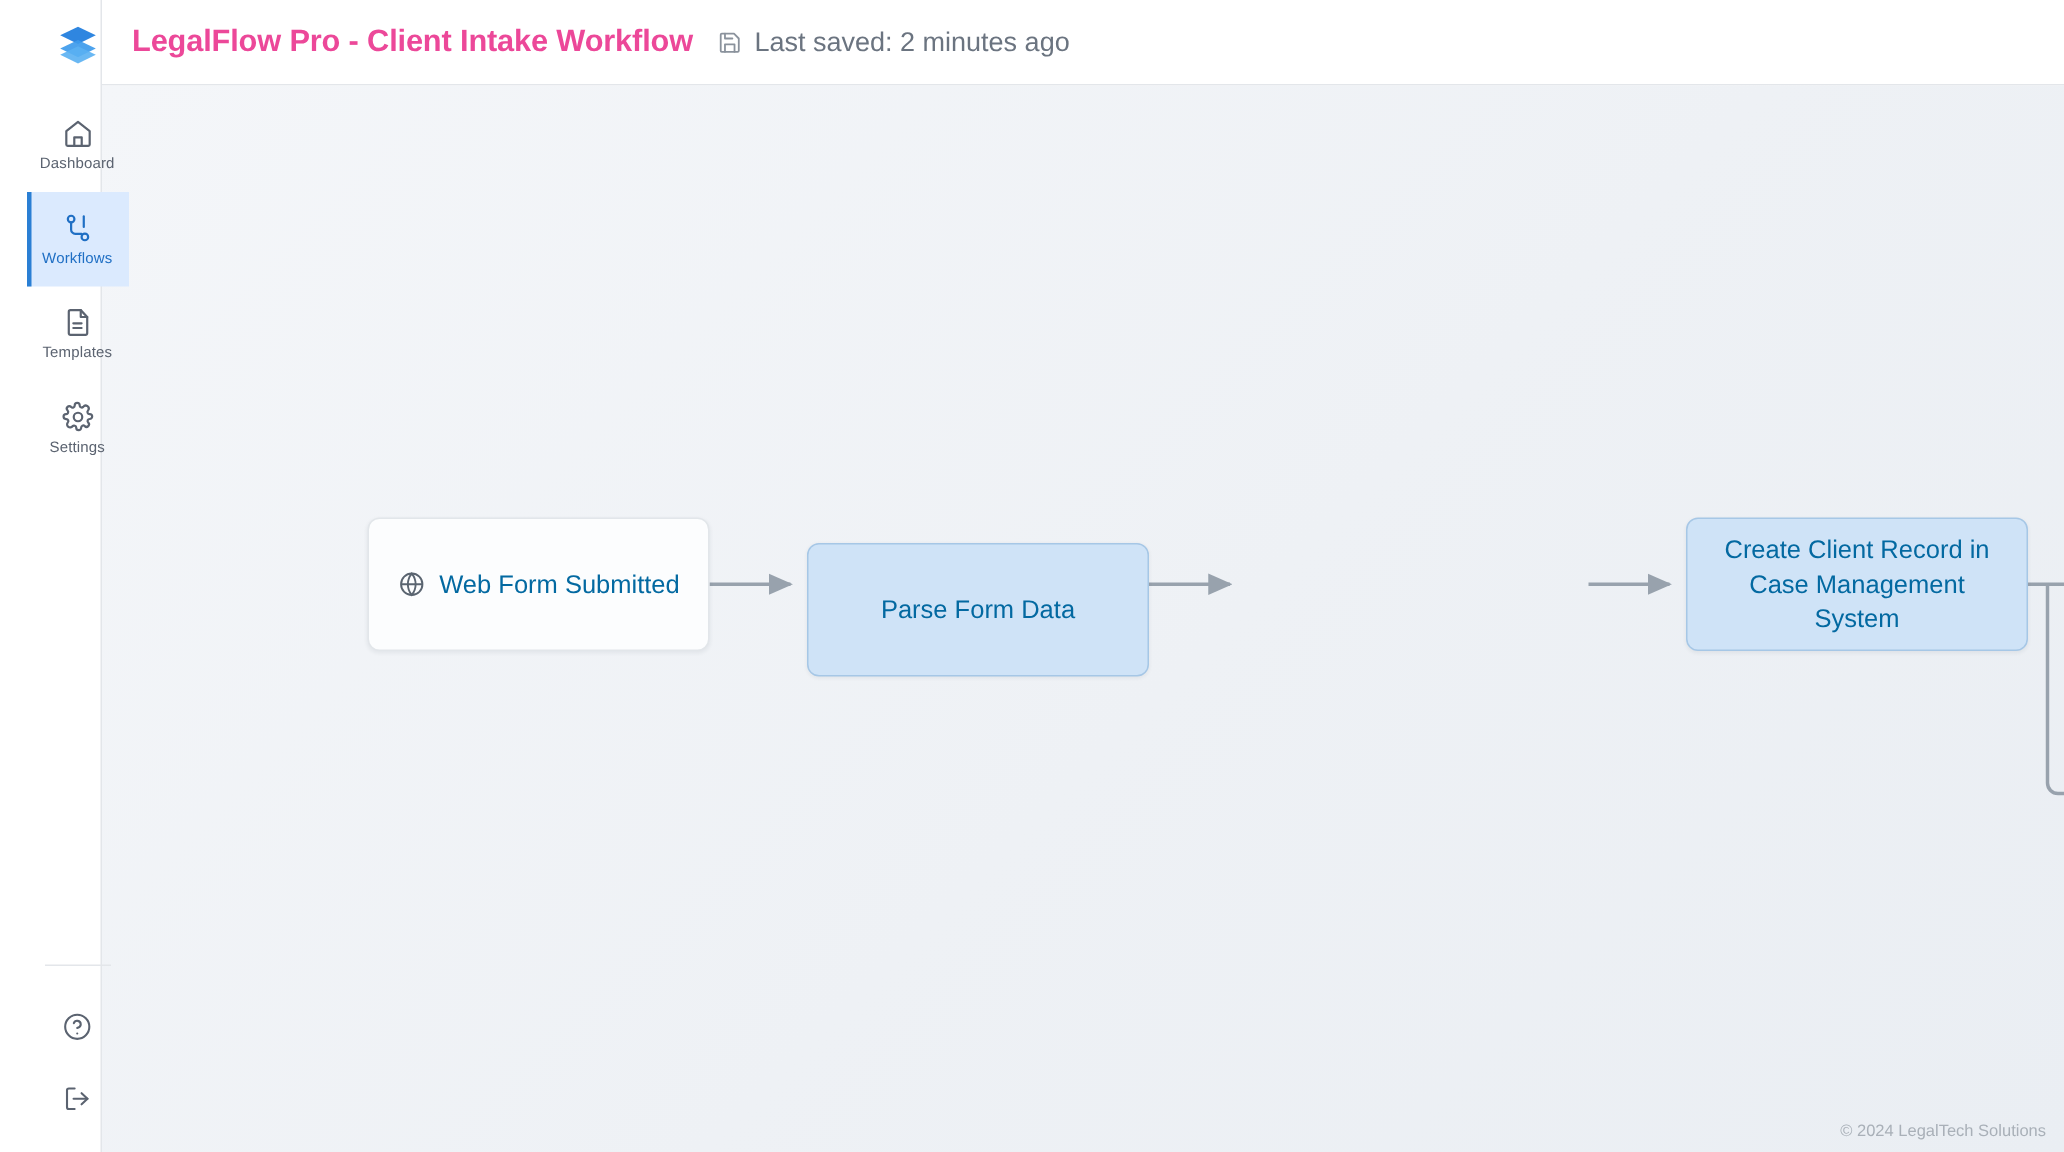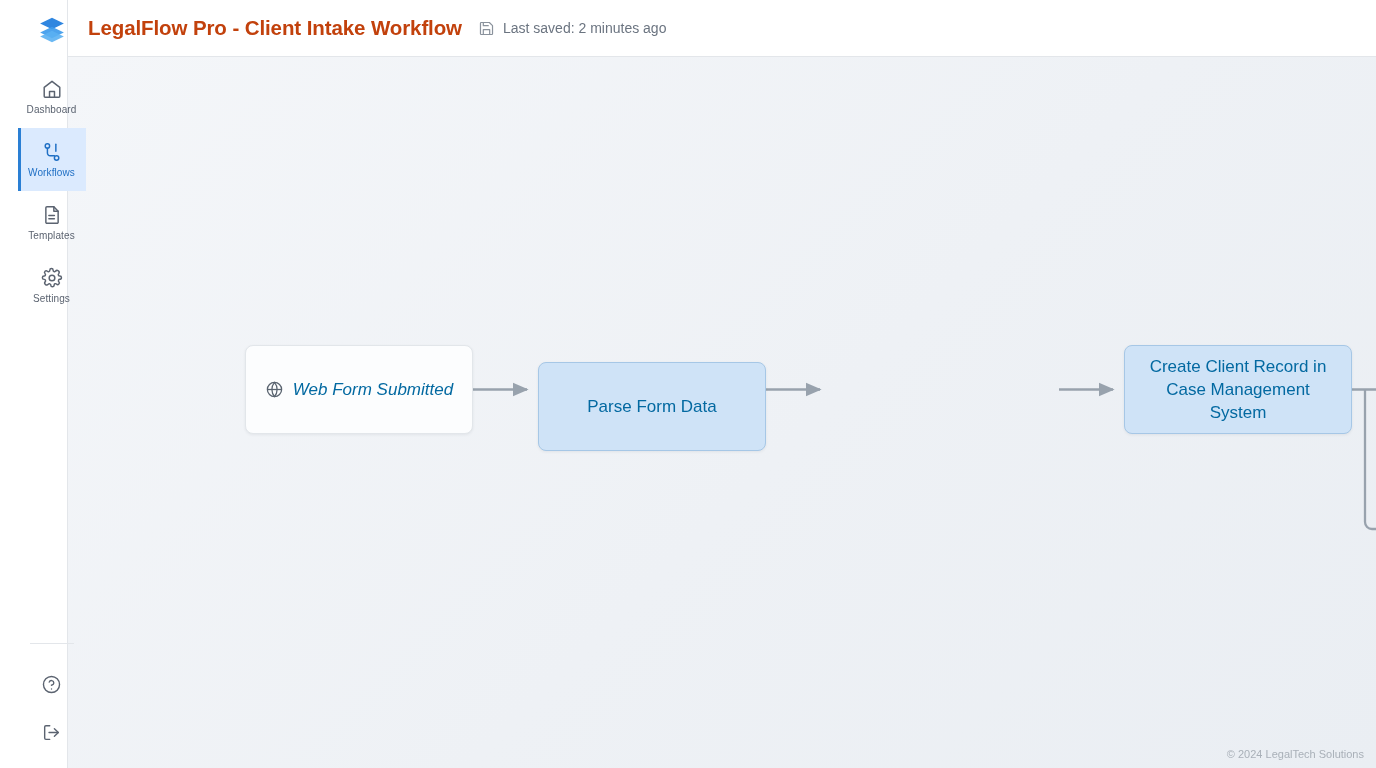--- a/index.html
+++ b/index.html
@@ -106,30 +106,30 @@
     background: #ffffff;
     border-bottom: 1px solid #e3e6ea;
     display: flex;
     align-items: center;
     padding-left: 20px;
     gap: 16px;
   }
   .app-title {
     font-size: 20.5px;
     font-weight: 600;
-    color: #c2410c;
+    color: #ec4899;
     letter-spacing: -0.1px;
     white-space: nowrap;
   }
   .saved {
     display: flex;
     align-items: center;
     gap: 8px;
     color: #6b7480;
-    font-size: 14px;
+    font-size: 18px;
     white-space: nowrap;
   }
   .saved svg { width: 17px; height: 17px; display:block; color:#8a929c; }
 
   
   .canvas {
     flex: 1 1 auto;
     position: relative;
     background: linear-gradient(135deg, #f4f6f9 0%, #eef1f5 55%, #eaeef3 100%);
     overflow: hidden;
@@ -146,21 +146,20 @@
     font-size: 17px;
     color: #0369a1;
     line-height: 23px;
     padding: 0 14px;
   }
   .node.trigger {
     background: #fcfdfe;
     border: 1px solid #e2e6ea;
     box-shadow: 0 1px 3px rgba(25,40,60,0.07);
     gap: 9px;
-    font-style: italic;
   }
   .node.action {
     background: #cfe3f7;
     border: 1px solid #a6c7e6;
     box-shadow: 0 1px 3px rgba(25,40,60,0.07);
   }
   .node .globe { width: 19px; height: 19px; color:#5a6470; flex:0 0 19px; }
 
   .footer {
     position: absolute;

